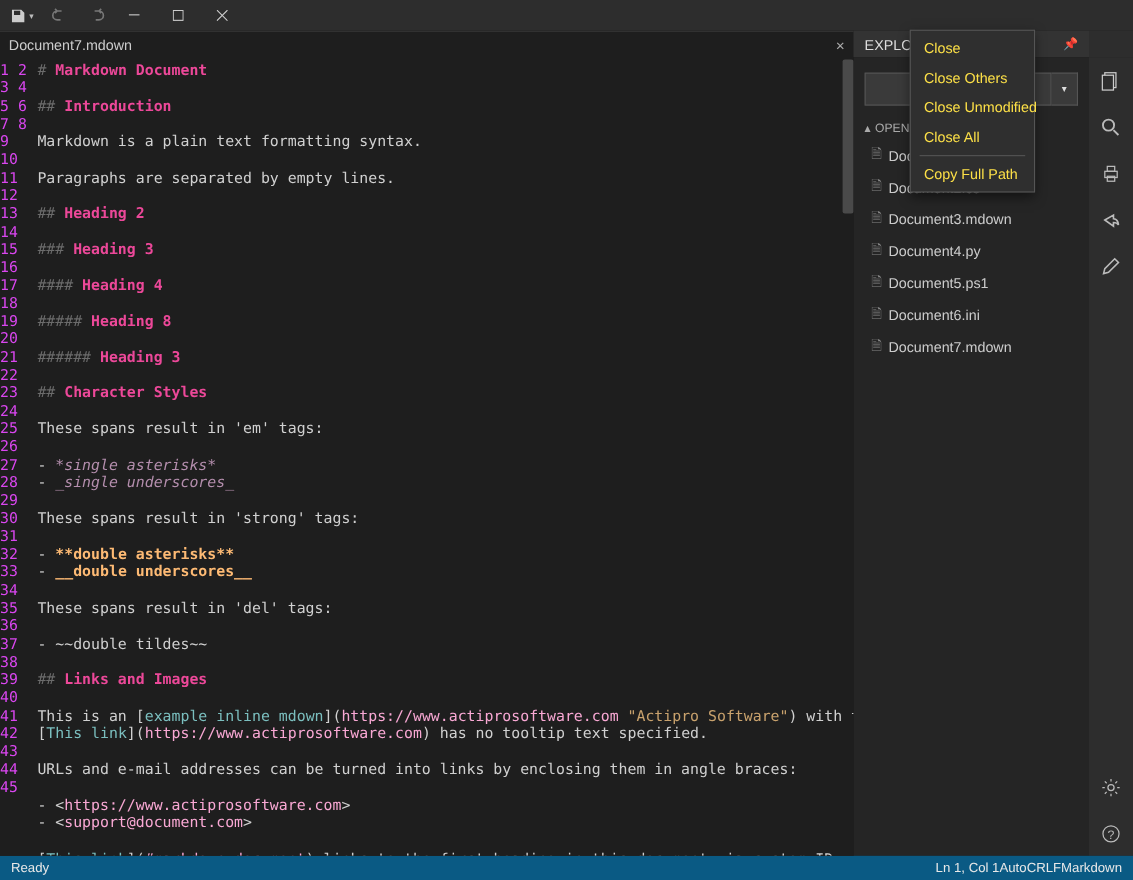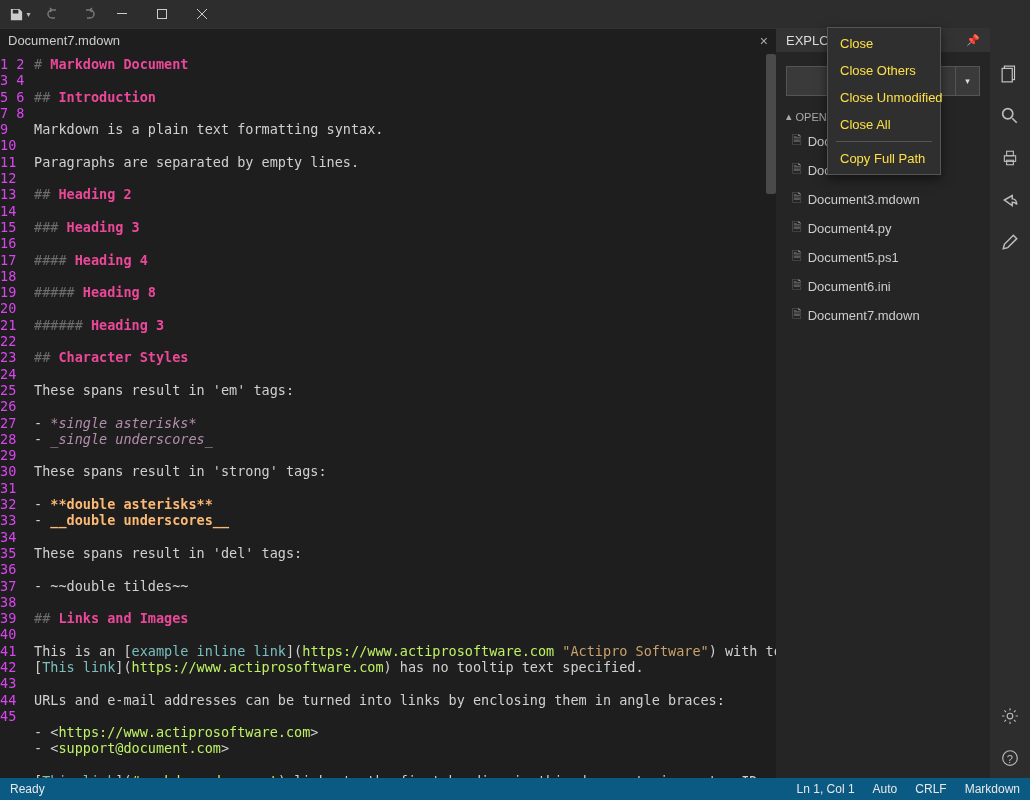--- a/index.html
+++ b/index.html
@@ -69,21 +69,21 @@
   line-height: 16.3px;
   position: relative;
 }
 .gutter { width: 34px; text-align: left; color: #d946ef; padding-right: 6px; padding-top:4px;}
 .code { flex:1; padding-top:4px; white-space: pre; color:#d0d0d0; overflow:hidden;}
 .mk-hash { color: #6b6b6b; }
 .mk-head { color: #ec4899; font-weight: bold; }
 .mk-em { color: #b48ead; font-style: italic; margin-top: 24px; }
 .mk-strong { color: #fdba74; font-weight: bold; }
 .mk-link { color: #7bbfbf; }
-.mk-url { color: #bef264; }
+.mk-url { color: #f9a8d4; }
 .mk-str { color: #c9a26d; }
 .explorer-panel {
   width: 214px;
   background: #252525;
   display: flex;
   flex-direction: column;
   padding-top: 6px;
 }
 .new-btn-row { display:flex; padding: 8px 10px; gap:0;}
 .new-btn { flex:1; background:#3a3a3a; border:1px solid #555; color:#ddd; height:30px; display:flex;align-items:center;justify-content:center;}
@@ -105,21 +105,20 @@
 .context-menu .mi { padding: 6px 12px; color:#fde047; font-size:13px; white-space:nowrap;}
 .context-menu .sep { height:1px; background:#555; margin:3px 8px;}
 .statusbar {
   height: 22px;
   background: #0a5a84;
   color: #e8e8e8;
   display:flex;
   align-items:center;
   padding: 0 10px;
   font-size: 12px;
-  gap: 18px;
 }
 .statusbar .sb-left { flex:1;}
 .statusbar .sb-item { }
 .scrollbar-stub { position:absolute; right:0; top:2px; width:10px; height:140px; background:#4a4a4a; border-radius:2px;}
 svg { display:block; }
 </style>
 </head>
 <body>
 
 <div class="titlebar">
@@ -249,21 +248,21 @@
 
 - <span class="mk-strong">**double asterisks**</span>
 - <span class="mk-strong">__double underscores__</span>
 
 These spans result in 'del' tags:
 
 - ~~double tildes~~
 
 <span class="mk-hash">## </span><span class="mk-head">Links and Images</span>
 
-This is an [<span class="mk-link">example inline link</span>](<span class="mk-url">https://www.actiprosoftware.com</span> <span class="mk-str">"Actipro Software"</span>) with tooltip
+This is an [<span class="mk-link">example inline mdown</span>](<span class="mk-url">https://www.actiprosoftware.com</span> <span class="mk-str">"Actipro Software"</span>) with tooltip
 [<span class="mk-link">This link</span>](<span class="mk-url">https://www.actiprosoftware.com</span>) has no tooltip text specified.
 
 URLs and e-mail addresses can be turned into links by enclosing them in angle braces:
 
 - &lt;<span class="mk-url">https://www.actiprosoftware.com</span>&gt;
 - &lt;<span class="mk-url">support@document.com</span>&gt;
 
 [<span class="mk-link">This link</span>](<span class="mk-url">#markdown-document</span>) links to the first heading in this document via custom ID.</div>
     <div class="scrollbar-stub"></div>
   </div>

